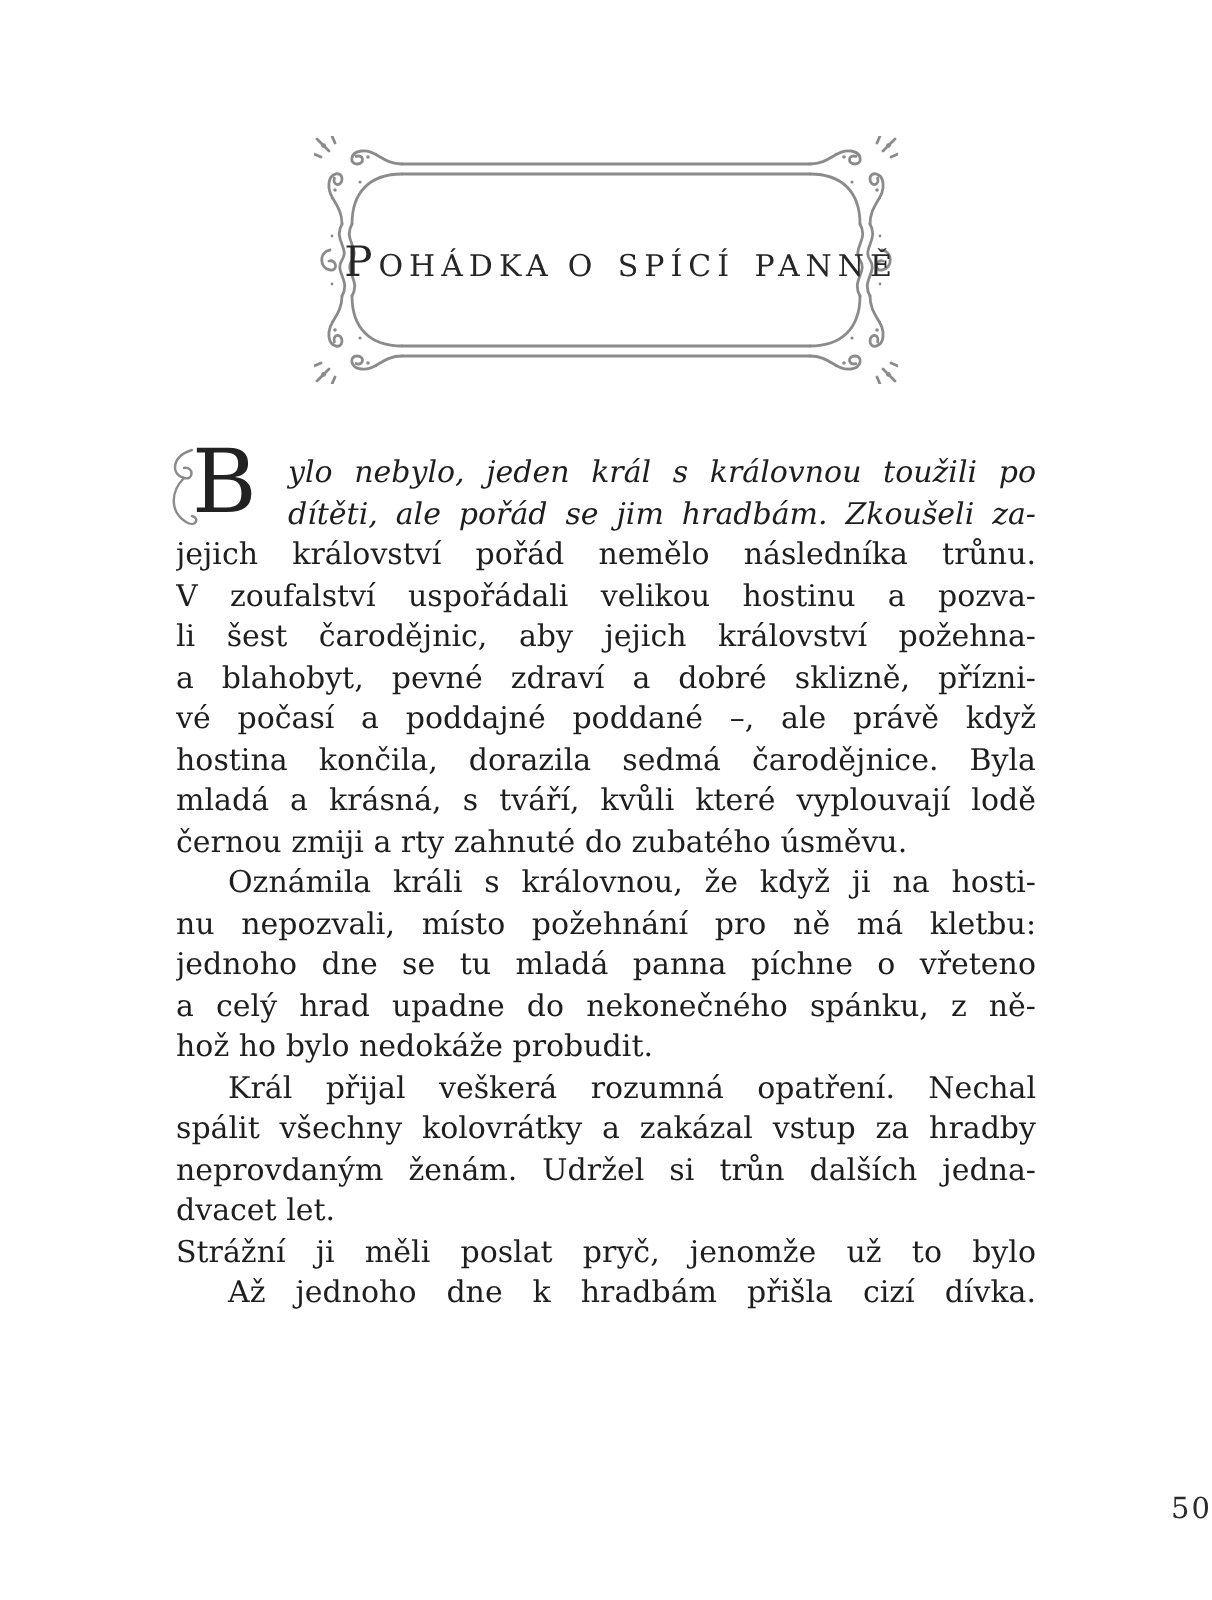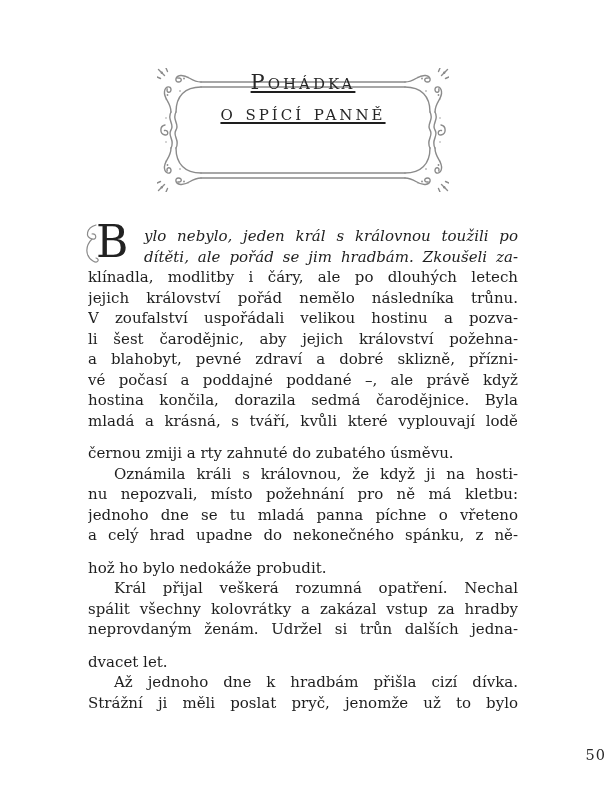--- a/index.html
+++ b/index.html
@@ -20,24 +20,23 @@
   .frame-wrap{
     position:absolute;
     left:157px; top:68px;
     width:292px; height:124px;
   }
   .frame-svg{position:absolute;inset:0;}
   .frame-svg path{stroke:var(--ornament);fill:none;stroke-width:1.4;stroke-linecap:round;}
   .frame-svg circle{fill:var(--ornament);stroke:none;}
   .title-overlay{
     position:absolute;inset:0;
-    display:flex;flex-direction:column;align-items:center;justify-content:flex-start;
+    display:flex;flex-direction:row;align-items:center;justify-content:flex-end;
     gap:7px;
     padding-top:2px;
-    text-decoration:underline;
   }
   .title-line{
     font-variant:small-caps;
     font-size:21px;
     letter-spacing:3px;
     color:#262626;
     white-space:nowrap;
   }
   
   .story{
@@ -48,21 +47,21 @@
   .para{position:relative;}
   .line{
     font-size:15px;
     line-height:20.5px;
     text-align:justify;
     text-align-last:justify;
     white-space:normal;
     overflow:hidden;
     height:20.5px;
   }
-  .line.pfinal{text-align-last:left;margin-top:12px;}
+  .line.pfinal{text-align-last:left;}
   .line.indent{padding-left:26px;}
   .line.dropgap{padding-left:56px;font-style:italic;}
   .dropcap{
     position:absolute;
     left:-2px; top:-3px;
     width:56px; height:46px;
     pointer-events:none;
   }
   .dropcap .glyph{
     position:absolute;
@@ -135,21 +134,20 @@
     <svg width="24" height="46" viewBox="0 0 24 46" aria-hidden="true">
       <path d="M14 2 C4 5 3 14 10 16 C15 17.5 15 10 10 11"></path>
       <path d="M10 16 C3 23 3 33 11 38 C16 41 18 36 14 35"></path>
     </svg>
     <span class="glyph">B</span>
   </div>
 
 <div class="para">
       <div class="line dropgap">ylo nebylo, jeden král s královnou toužili po</div>
       <div class="line dropgap">dítěti, ale pořád se jim hradbám. Zkoušeli za-</div>
-      <div class="line">klínadla, modlitby i čáry, ale po dlouhých letech</div>
       <div class="line">jejich království pořád nemělo následníka trůnu.</div>
       <div class="line">V zoufalství uspořádali velikou hostinu a pozva-</div>
       <div class="line">li šest čarodějnic, aby jejich království požehna-</div>
       <div class="line">a blahobyt, pevné zdraví a dobré sklizně, přízni-</div>
       <div class="line">vé počasí a poddajné poddané –, ale právě když</div>
       <div class="line">hostina končila, dorazila sedmá čarodějnice. Byla</div>
       <div class="line">mladá a krásná, s tváří, kvůli které vyplouvají lodě</div>
       <div class="line pfinal">černou zmiji a rty zahnuté do zubatého úsměvu.</div>
     </div>
     <div class="para">
@@ -159,18 +157,18 @@
       <div class="line">a celý hrad upadne do nekonečného spánku, z ně-</div>
       <div class="line pfinal">hož ho bylo nedokáže probudit.</div>
     </div>
     <div class="para">
       <div class="line indent">Král přijal veškerá rozumná opatření. Nechal</div>
       <div class="line">spálit všechny kolovrátky a zakázal vstup za hradby</div>
       <div class="line">neprovdaným ženám. Udržel si trůn dalších jedna-</div>
       <div class="line pfinal">dvacet let.</div>
     </div>
     <div class="para">
+      <div class="line">Strážní ji měli poslat pryč, jenomže už to bylo</div>
       <div class="line indent">Až jednoho dne k hradbám přišla cizí dívka.</div>
-      <div class="line">Strážní ji měli poslat pryč, jenomže už to bylo</div>
     </div>
   </div>
 
 <div class="page-number">50</div>
 
 </body></html>

